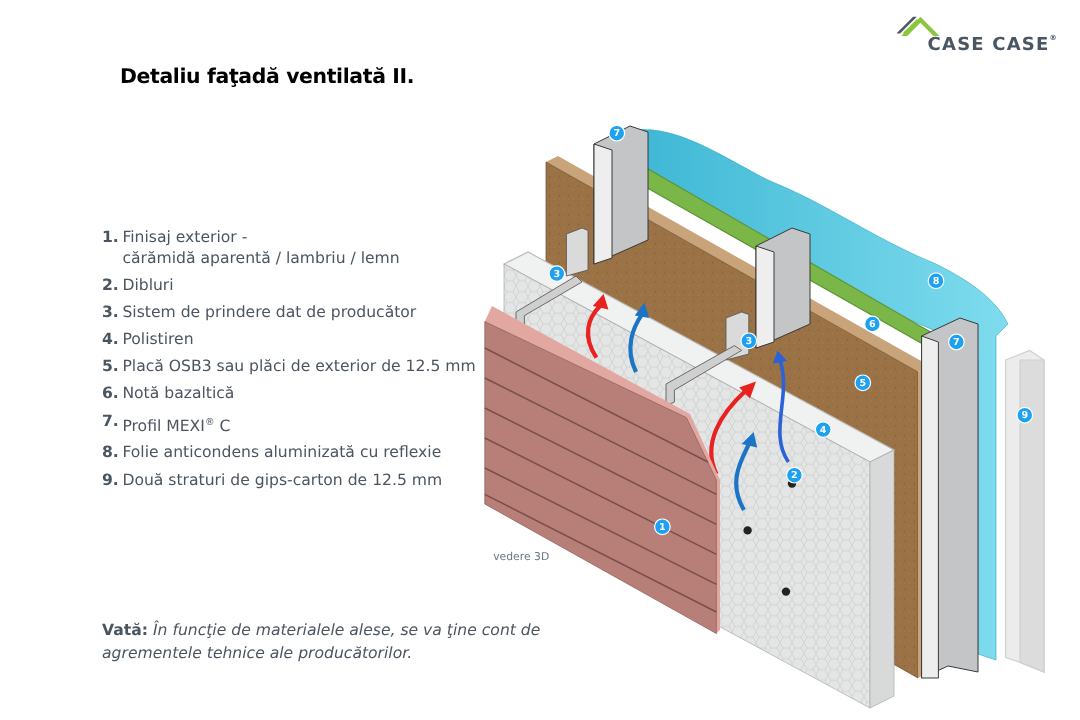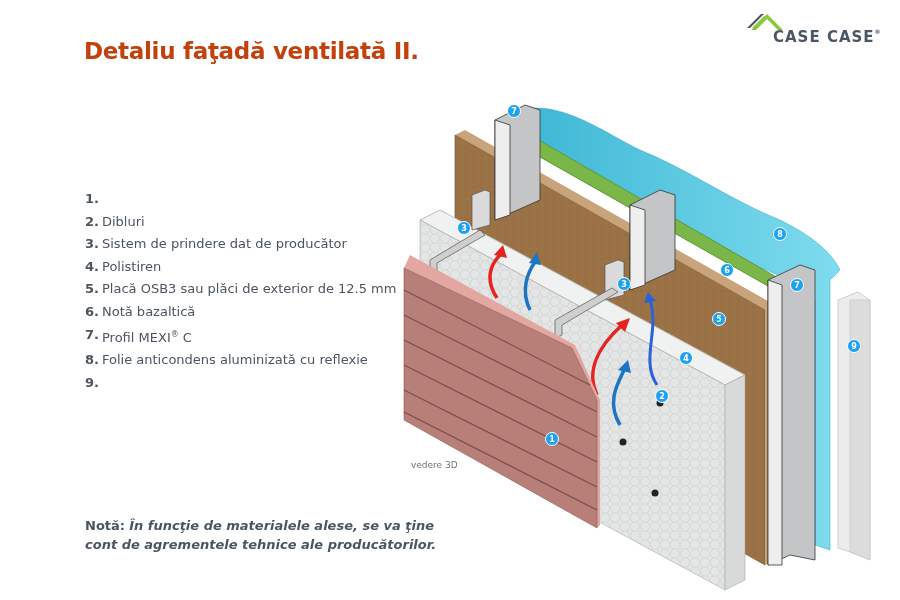--- a/index.html
+++ b/index.html
@@ -1,28 +1,28 @@
 <!DOCTYPE html>
 <html><head>
 <meta charset="utf-8">
 <style>
   html,body{margin:0;padding:0;background:#ffffff;}
   body{width:900px;height:600px;position:relative;overflow:hidden;font-family:"DejaVu Sans","Liberation Sans",sans-serif;color:#4b5560;}
-  .title{position:absolute;left:84px;top:38px;font-size:23px;font-weight:bold;color:#c2410c;letter-spacing:-0.3px;margin:0;}
+  .title{position:absolute;left:84px;top:38px;font-size:17px;font-weight:bold;color:#000000;letter-spacing:-0.3px;margin:16px;}
   .logo{position:absolute;left:745px;top:8px;width:150px;height:42px;}
   .logo-text{position:absolute;left:28px;top:20px;font-family:"DejaVu Sans",sans-serif;font-weight:bold;font-size:15px;color:#4a5663;letter-spacing:1px;}
   .logo-reg{font-size:6px;vertical-align:top;}
   .legend{position:absolute;left:85px;top:190px;margin:0;padding:0;list-style:none;font-size:13px;line-height:17px;color:#4b5560;}
   .legend li{margin-bottom:5.6px;display:flex;}
   .legend .num{font-weight:bold;min-width:15px;margin-right:2px;}
   .legend .txt{white-space:pre-line;}
   .sup{font-size:8px;vertical-align:super;}
   .note{position:absolute;left:85px;top:516px;width:380px;font-size:13px;line-height:19px;color:#4b5560;}
   .note b{font-weight:bold;}
-  .note i{font-style:italic;font-weight:bold;}
+  .note i{font-style:italic;}
   .caption{position:absolute;left:411px;top:460px;font-size:9px;color:#6b747c;}
   .diagram{position:absolute;left:0;top:0;width:900px;height:600px;}
   .badge circle{fill:#1da1f2;stroke:#ffffff;stroke-width:1;}
   .badge text{fill:#ffffff;font-family:"DejaVu Sans",sans-serif;font-size:8px;font-weight:bold;text-anchor:middle;dominant-baseline:central;}
 </style>
 </head>
 <body>
 
 <h1 class="title">Detaliu faţadă ventilată II.</h1>
 
@@ -31,20 +31,22 @@
     <polygon points="4,22 20,6 36,22 31,22 20,11 9,22" fill="#8cc63f"></polygon>
     <polygon points="0,20 14,6 17,6 3,20" fill="#4a5663"></polygon>
     <polygon points="5,20 17,8 19,10 8,20" fill="#8cc63f"></polygon>
   </svg>
   <div class="logo-text"><span>CASE CASE</span><span class="logo-reg">®</span></div>
 </div>
 
 <ul class="legend">
   <li>
       <span class="num">1.</span>
+      <span class="txt">Finisaj exterior -
+cărămidă aparentă / lambriu / lemn</span>
     </li>
   <li>
       <span class="num">2.</span>
       <span class="txt">Dibluri</span>
     </li>
   <li>
       <span class="num">3.</span>
       <span class="txt">Sistem de prindere dat de producător</span>
     </li>
   <li>
@@ -62,20 +64,21 @@
   <li>
       <span class="num">7.</span>
       <span><span>Profil MEXI</span><span class="sup">®</span><span> C</span></span>
     </li>
   <li>
       <span class="num">8.</span>
       <span class="txt">Folie anticondens aluminizată cu reflexie</span>
     </li>
   <li>
       <span class="num">9.</span>
+      <span class="txt">Două straturi de gips-carton de 12.5 mm</span>
     </li>
 </ul>
 
 <svg class="diagram" viewBox="0 0 900 600">
   <defs>
     <pattern id="hex" width="10" height="9" patternUnits="userSpaceOnUse">
       <rect width="10" height="9" fill="#e4e6e6"></rect>
       <path d="M0 4.5 L2.5 0 L7.5 0 L10 4.5 L7.5 9 L2.5 9 Z" fill="none" stroke="#c9cccc" stroke-width="0.6"></path>
     </pattern>
     <pattern id="osbtex" width="8" height="8" patternUnits="userSpaceOnUse">
@@ -216,15 +219,15 @@
     </g>
   <g class="badge">
       <circle cx="854" cy="346" r="6.5"></circle>
       <text x="854" y="346">9</text>
     </g>
 </svg>
 
 <div class="caption">vedere 3D</div>
 
 <div class="note">
-  <b>Notă:</b>
+  <b>Vată:</b>
   <i>În funcţie de materialele alese, se va ţine cont de agrementele tehnice ale producătorilor.</i>
 </div>
 
 </body></html>

